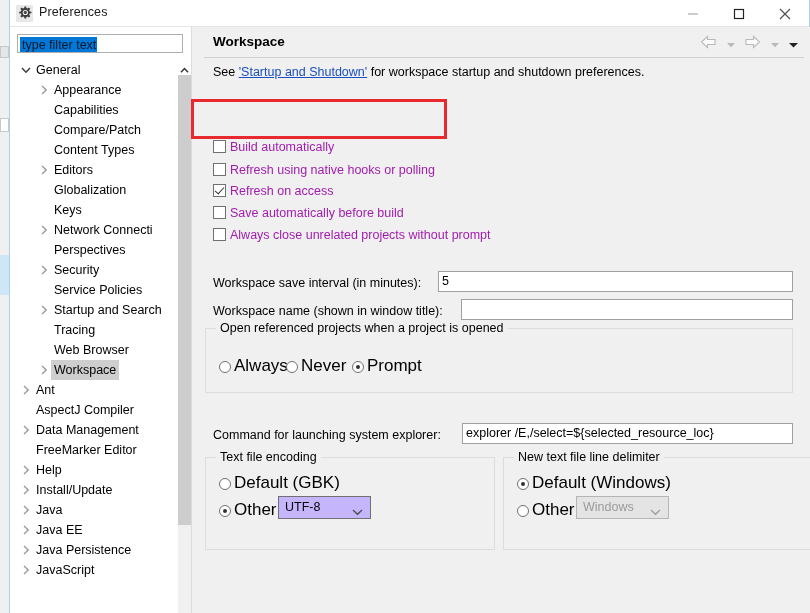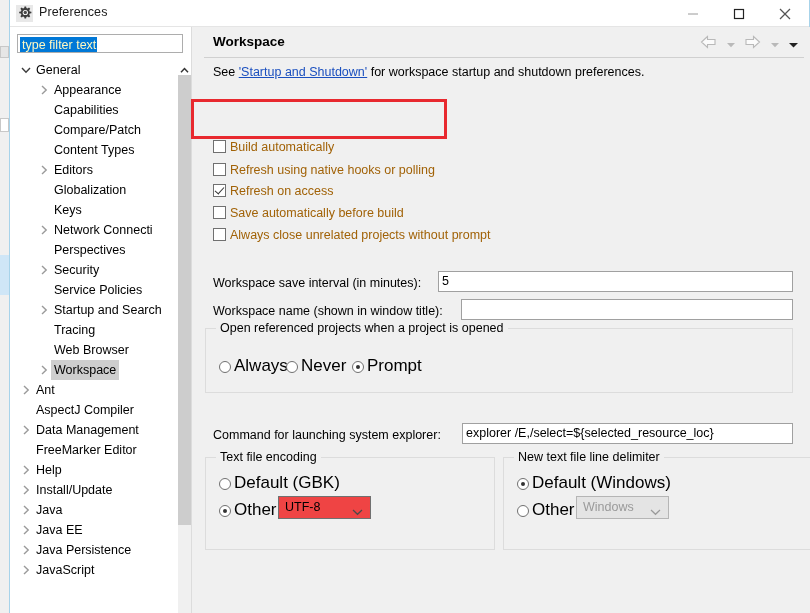--- a/index.html
+++ b/index.html
@@ -66,21 +66,21 @@
     width: 166px; height: 19px;
     border: 1px solid #adadad;
     background: #ffffff;
     overflow: hidden;
   }
   #filter-value {
     display:inline-block;
     margin: 1px 0 4px 2px;
     padding: 1px 1px 2px 2px;
     font-size: 12.5px;
-    color: #fef9c3;
+    color: #0f172a;
     background: #0078d7;
     line-height: 14px;
     white-space: nowrap;
   }
 
   #tree {
     position: absolute; left: 0; top: 33px;
     width: 168px; height: 553px;
     overflow: hidden;
     background: #ffffff;
@@ -160,21 +160,21 @@
     position: absolute; left: -1px; top: 72px;
     width: 256px; height: 40px;
     border: 3px solid #e8292f;
     background: transparent;
     pointer-events: none;
   }
 
   
   .chk-row {
     position: absolute; left: 21px;
-    font-size: 12.5px; color: #a16207; white-space: nowrap;
+    font-size: 12.5px; color: #a21caf; white-space: nowrap;
     height: 17px; line-height: 17px;
   }
   .cbox {
     display: inline-block; vertical-align: -2px;
     width: 13px; height: 13px;
     border: 1px solid #707070;
     background: #ffffff;
     position: relative;
     margin-right: 4px;
   }
@@ -239,21 +239,21 @@
     position: absolute; left: 3px; top: 3px;
     width: 4px; height: 4px;
     border-radius: 50%;
     background: #333333;
   }
 
   
   .combo {
     position: absolute;
     border: 1px solid #707070;
-    background: #ef4444;
+    background: #c4b5fd;
     height: 23px;
     font-size: 12.5px;
     color: #000000;
     line-height: 21px;
   }
   .combo .combo-val { position: absolute; left: 6px; top: 0; }
   .combo .combo-arrow { position: absolute; right: 7px; top: 5px; }
   .combo.disabled {
     background: #e4e4e4;
     border-color: #b5b5b5;

